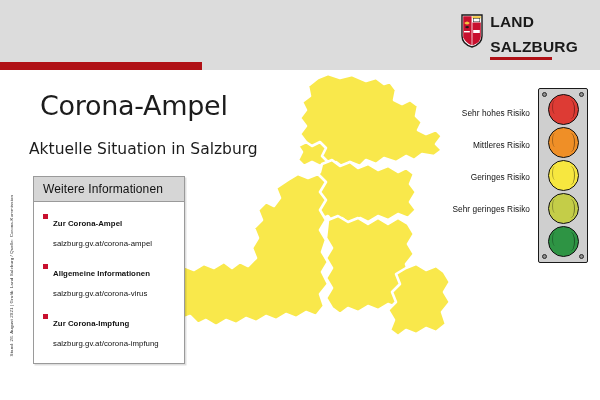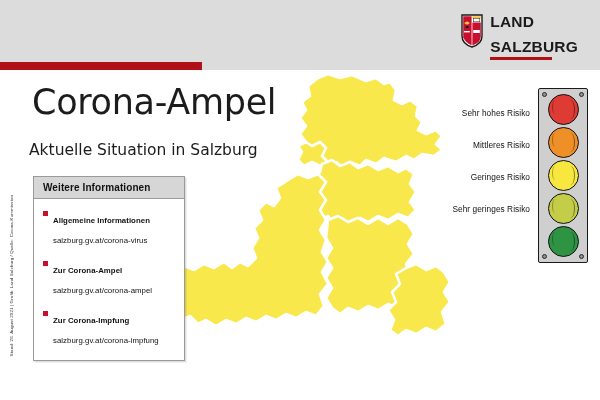--- a/index.html
+++ b/index.html
@@ -32,22 +32,22 @@
   }
 
   #header-redbar{
     position:absolute;left:0;top:62px;width:202px;height:8px;
     background:#b01116;
   }
 
   
   #title-block{position:absolute;left:28px;top:80px;}
   #page-title{
-    font-size:35px;font-weight:normal;color:#1c1c1c;
-    letter-spacing:-.3px;line-height:1.05;margin:4px;
+    font-size:27px;font-weight:normal;color:#1c1c1c;
+    letter-spacing:-.3px;line-height:1.05;margin:12px;
     font-family:"DejaVu Sans", sans-serif;
   }
   #page-subtitle{
     font-size:15.5px;color:#1c1c1c;margin:20px 0 0 1px;
     font-family:"DejaVu Sans", sans-serif;
   }
 
   
   #credit{
     position:absolute;left:9px;top:195px;
@@ -58,21 +58,21 @@
 
   
   #info-box{
     position:absolute;left:33px;top:176px;width:150px;
     border:1px solid #9a9a9a;background:#ffffff;
     box-shadow:1.5px 1.5px 0 rgba(0,0,0,.13);
   }
   #info-box-header{
     background:#d6d6d6;border-bottom:1px solid #9a9a9a;
     padding:5px 8px 5px 9px;
-    font-size:10px;font-weight:bold;color:#111;
+    font-size:12px;font-weight:normal;color:#111;
     letter-spacing:.1px;
   }
   #info-box-body{padding:9px 8px 10px 9px;}
   .info-item{display:flex;gap:5px;margin-bottom:9px;}
   .info-item:last-child{margin-bottom:1px;}
   .info-bullet{
     width:5px;height:5px;background:#c8102e;flex:0 0 5px;margin-top:3px;
   }
   .info-text{line-height:1.28;}
   .info-label{font-size:7.8px;font-weight:bold;color:#111;letter-spacing:.05px;}
@@ -227,30 +227,30 @@
   </div>
 </div>
 
 <div id="info-box">
   <div id="info-box-header">Weitere Informationen</div>
   <div id="info-box-body">
 
     <div class="info-item">
       <span class="info-bullet" style="background: rgb(200, 16, 46);"></span>
       <span class="info-text">
-        <span class="info-label">Allgemeine Informationen</span>
-        <span class="info-url">salzburg.gv.at/corona-virus</span>
+        <span class="info-label">Zur Corona-Ampel</span>
+        <span class="info-url">salzburg.gv.at/corona-ampel</span>
       </span>
     </div>
 
     <div class="info-item">
       <span class="info-bullet" style="background: rgb(200, 16, 46);"></span>
       <span class="info-text">
-        <span class="info-label">Zur Corona-Ampel</span>
-        <span class="info-url">salzburg.gv.at/corona-ampel</span>
+        <span class="info-label">Allgemeine Informationen</span>
+        <span class="info-url">salzburg.gv.at/corona-virus</span>
       </span>
     </div>
 
     <div class="info-item">
       <span class="info-bullet" style="background: rgb(200, 16, 46);"></span>
       <span class="info-text">
         <span class="info-label">Zur Corona-Impfung</span>
         <span class="info-url">salzburg.gv.at/corona-impfung</span>
       </span>
     </div>

